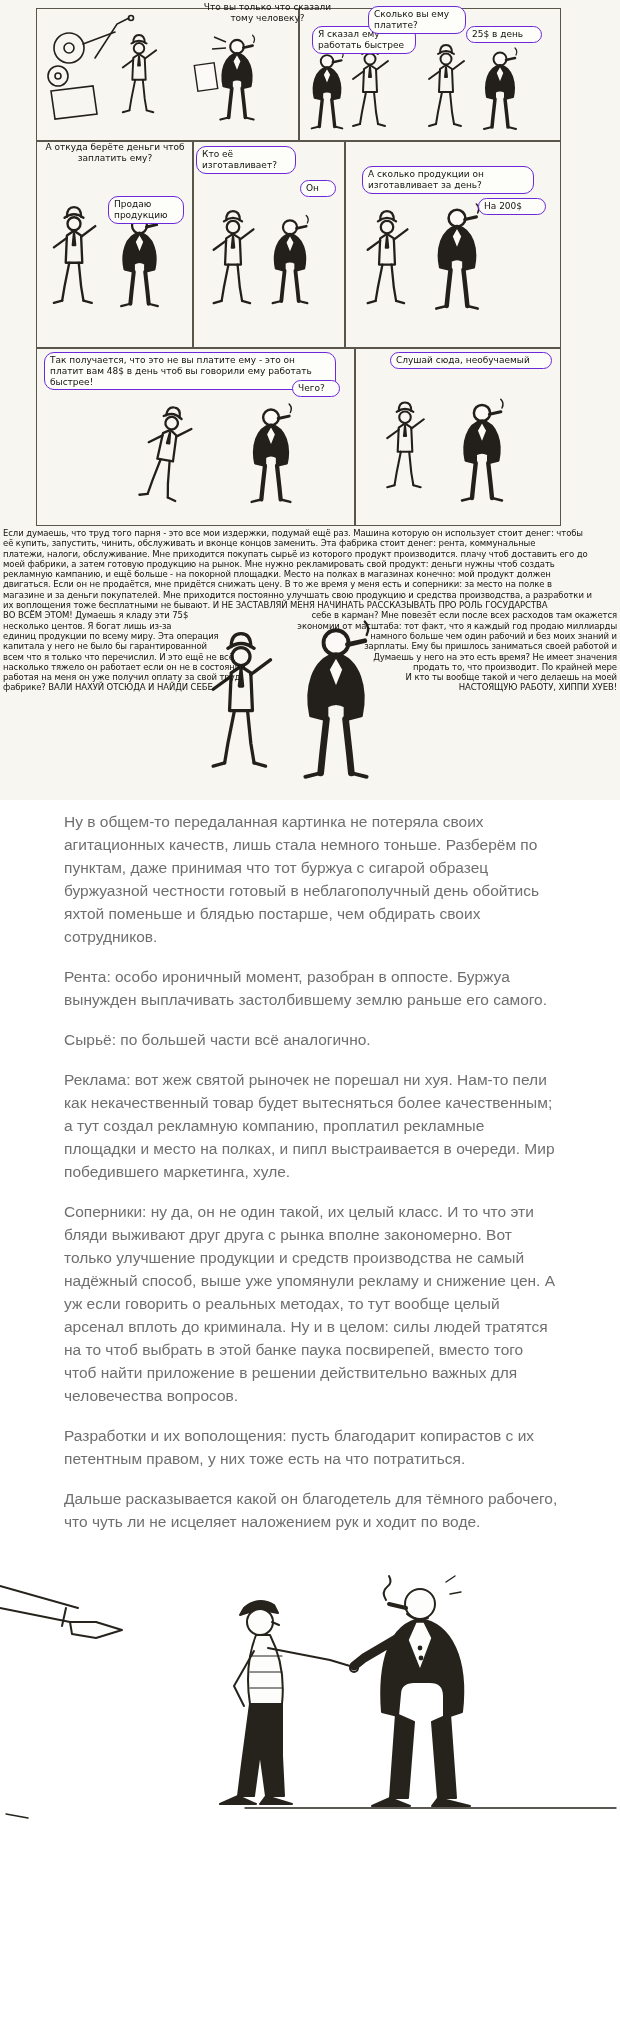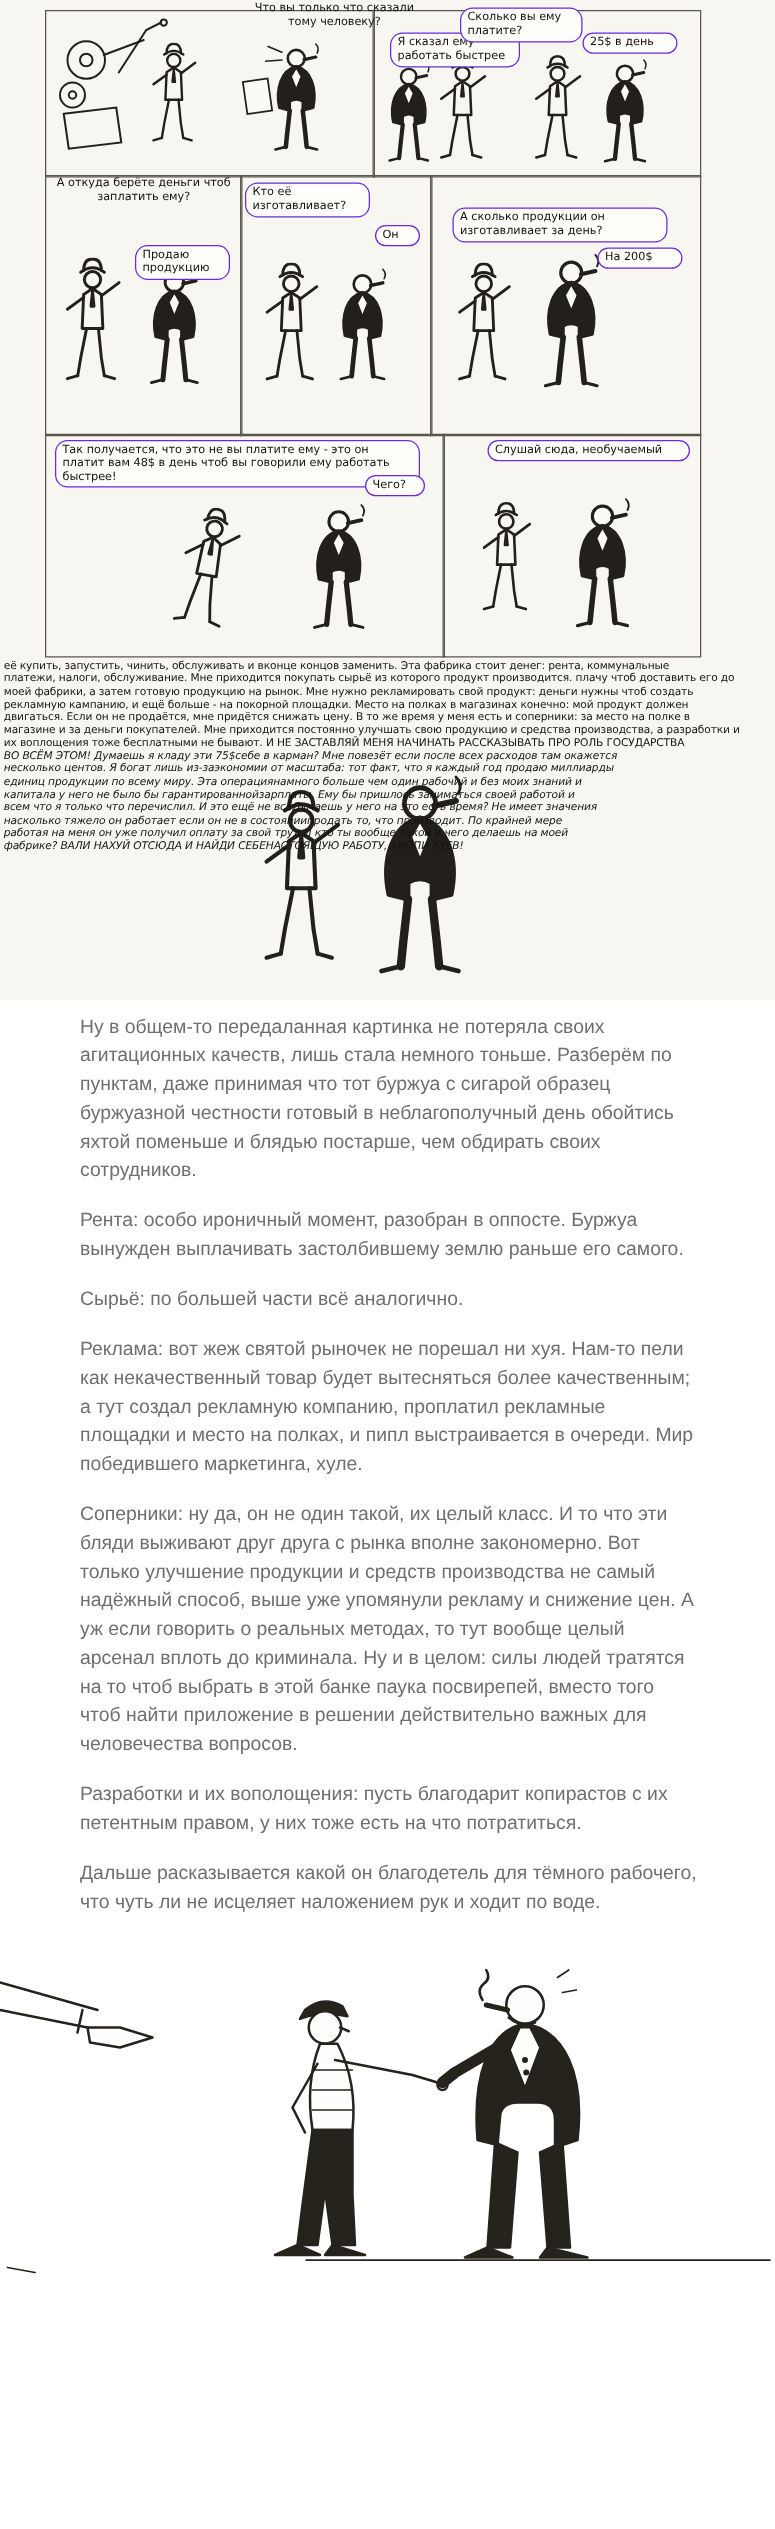--- a/index.html
+++ b/index.html
@@ -11,21 +11,21 @@
   .panel{position:absolute;border:1px solid #5b564c;}
   .art{position:absolute;left:0;top:0;color:#23201b;pointer-events:none;}
   .bubble{position:absolute;background:#fdfdfa;border:1px solid #6d28d9;border-radius:10px;
           padding:2px 5px;font-size:9px;line-height:1.2;color:#14120f;}
   .bubble.plain{background:transparent;border:none;padding:0;text-align:center;}
 
   
   .rant{position:absolute;left:3px;top:528px;width:614px;font-size:8.5px;line-height:10.3px;
         letter-spacing:-0.1px;color:#17140f;}
   .rant-line{white-space:nowrap;}
-  .rant-row{display:flex;font-style:italic;}
+  .rant-row{display:flex;justify-content:space-between;}
   .rant-row span{white-space:nowrap;}
   .rant-tail{height:88px;}
 
   
   .commentary{padding:10px 60px 6px 64px;font-family:"Liberation Sans","DejaVu Sans",sans-serif;
               font-size:15.5px;line-height:23px;color:#6f6f6f;}
   .commentary p{margin:0 0 17px 0;}
 
   
   .illu{position:relative;width:620px;height:270px;background:#ffffff;}
@@ -129,20 +129,21 @@
     <div class="bubble" style="left:108px;top:196px;width:64px">Продаю продукцию</div>
     <div class="bubble" style="left:196px;top:146px;width:88px">Кто её изготавливает?</div>
     <div class="bubble" style="left:300px;top:180px;width:24px">Он</div>
     <div class="bubble" style="left:362px;top:166px;width:160px">А сколько продукции он изготавливает за день?</div>
     <div class="bubble" style="left:478px;top:198px;width:56px">На 200$</div>
     <div class="bubble" style="left:44px;top:352px;width:280px">Так получается, что это не вы платите ему - это он платит вам 48$ в день чтоб вы говорили ему работать быстрее!</div>
     <div class="bubble" style="left:292px;top:380px;width:36px">Чего?</div>
     <div class="bubble" style="left:390px;top:352px;width:150px">Слушай сюда, необучаемый</div>
 
     <div class="rant">
+      <div class="rant-line">Если думаешь, что труд того парня - это все мои издержки, подумай ещё раз. Машина которую он использует стоит денег: чтобы</div>
       <div class="rant-line">её купить, запустить, чинить, обслуживать и вконце концов заменить. Эта фабрика стоит денег: рента, коммунальные</div>
       <div class="rant-line">платежи, налоги, обслуживание. Мне приходится покупать сырьё из которого продукт производится. плачу чтоб доставить его до</div>
       <div class="rant-line">моей фабрики, а затем готовую продукцию на рынок. Мне нужно рекламировать свой продукт: деньги нужны чтоб создать</div>
       <div class="rant-line">рекламную кампанию, и ещё больше - на покорной площадки. Место на полках в магазинах конечно: мой продукт должен</div>
       <div class="rant-line">двигаться. Если он не продаётся, мне придётся снижать цену. В то же время у меня есть и соперники: за место на полке в</div>
       <div class="rant-line">магазине и за деньги покупателей. Мне приходится постоянно улучшать свою продукцию и средства производства, а разработки и</div>
       <div class="rant-line">их воплощения тоже бесплатными не бывают. И НЕ ЗАСТАВЛЯЙ МЕНЯ НАЧИНАТЬ РАССКАЗЫВАТЬ ПРО РОЛЬ ГОСУДАРСТВА</div>
       <div class="rant-row">
         <span>ВО ВСЁМ ЭТОМ! Думаешь я кладу эти 75$</span>
         <span>себе в карман? Мне повезёт если после всех расходов там окажется</span>

